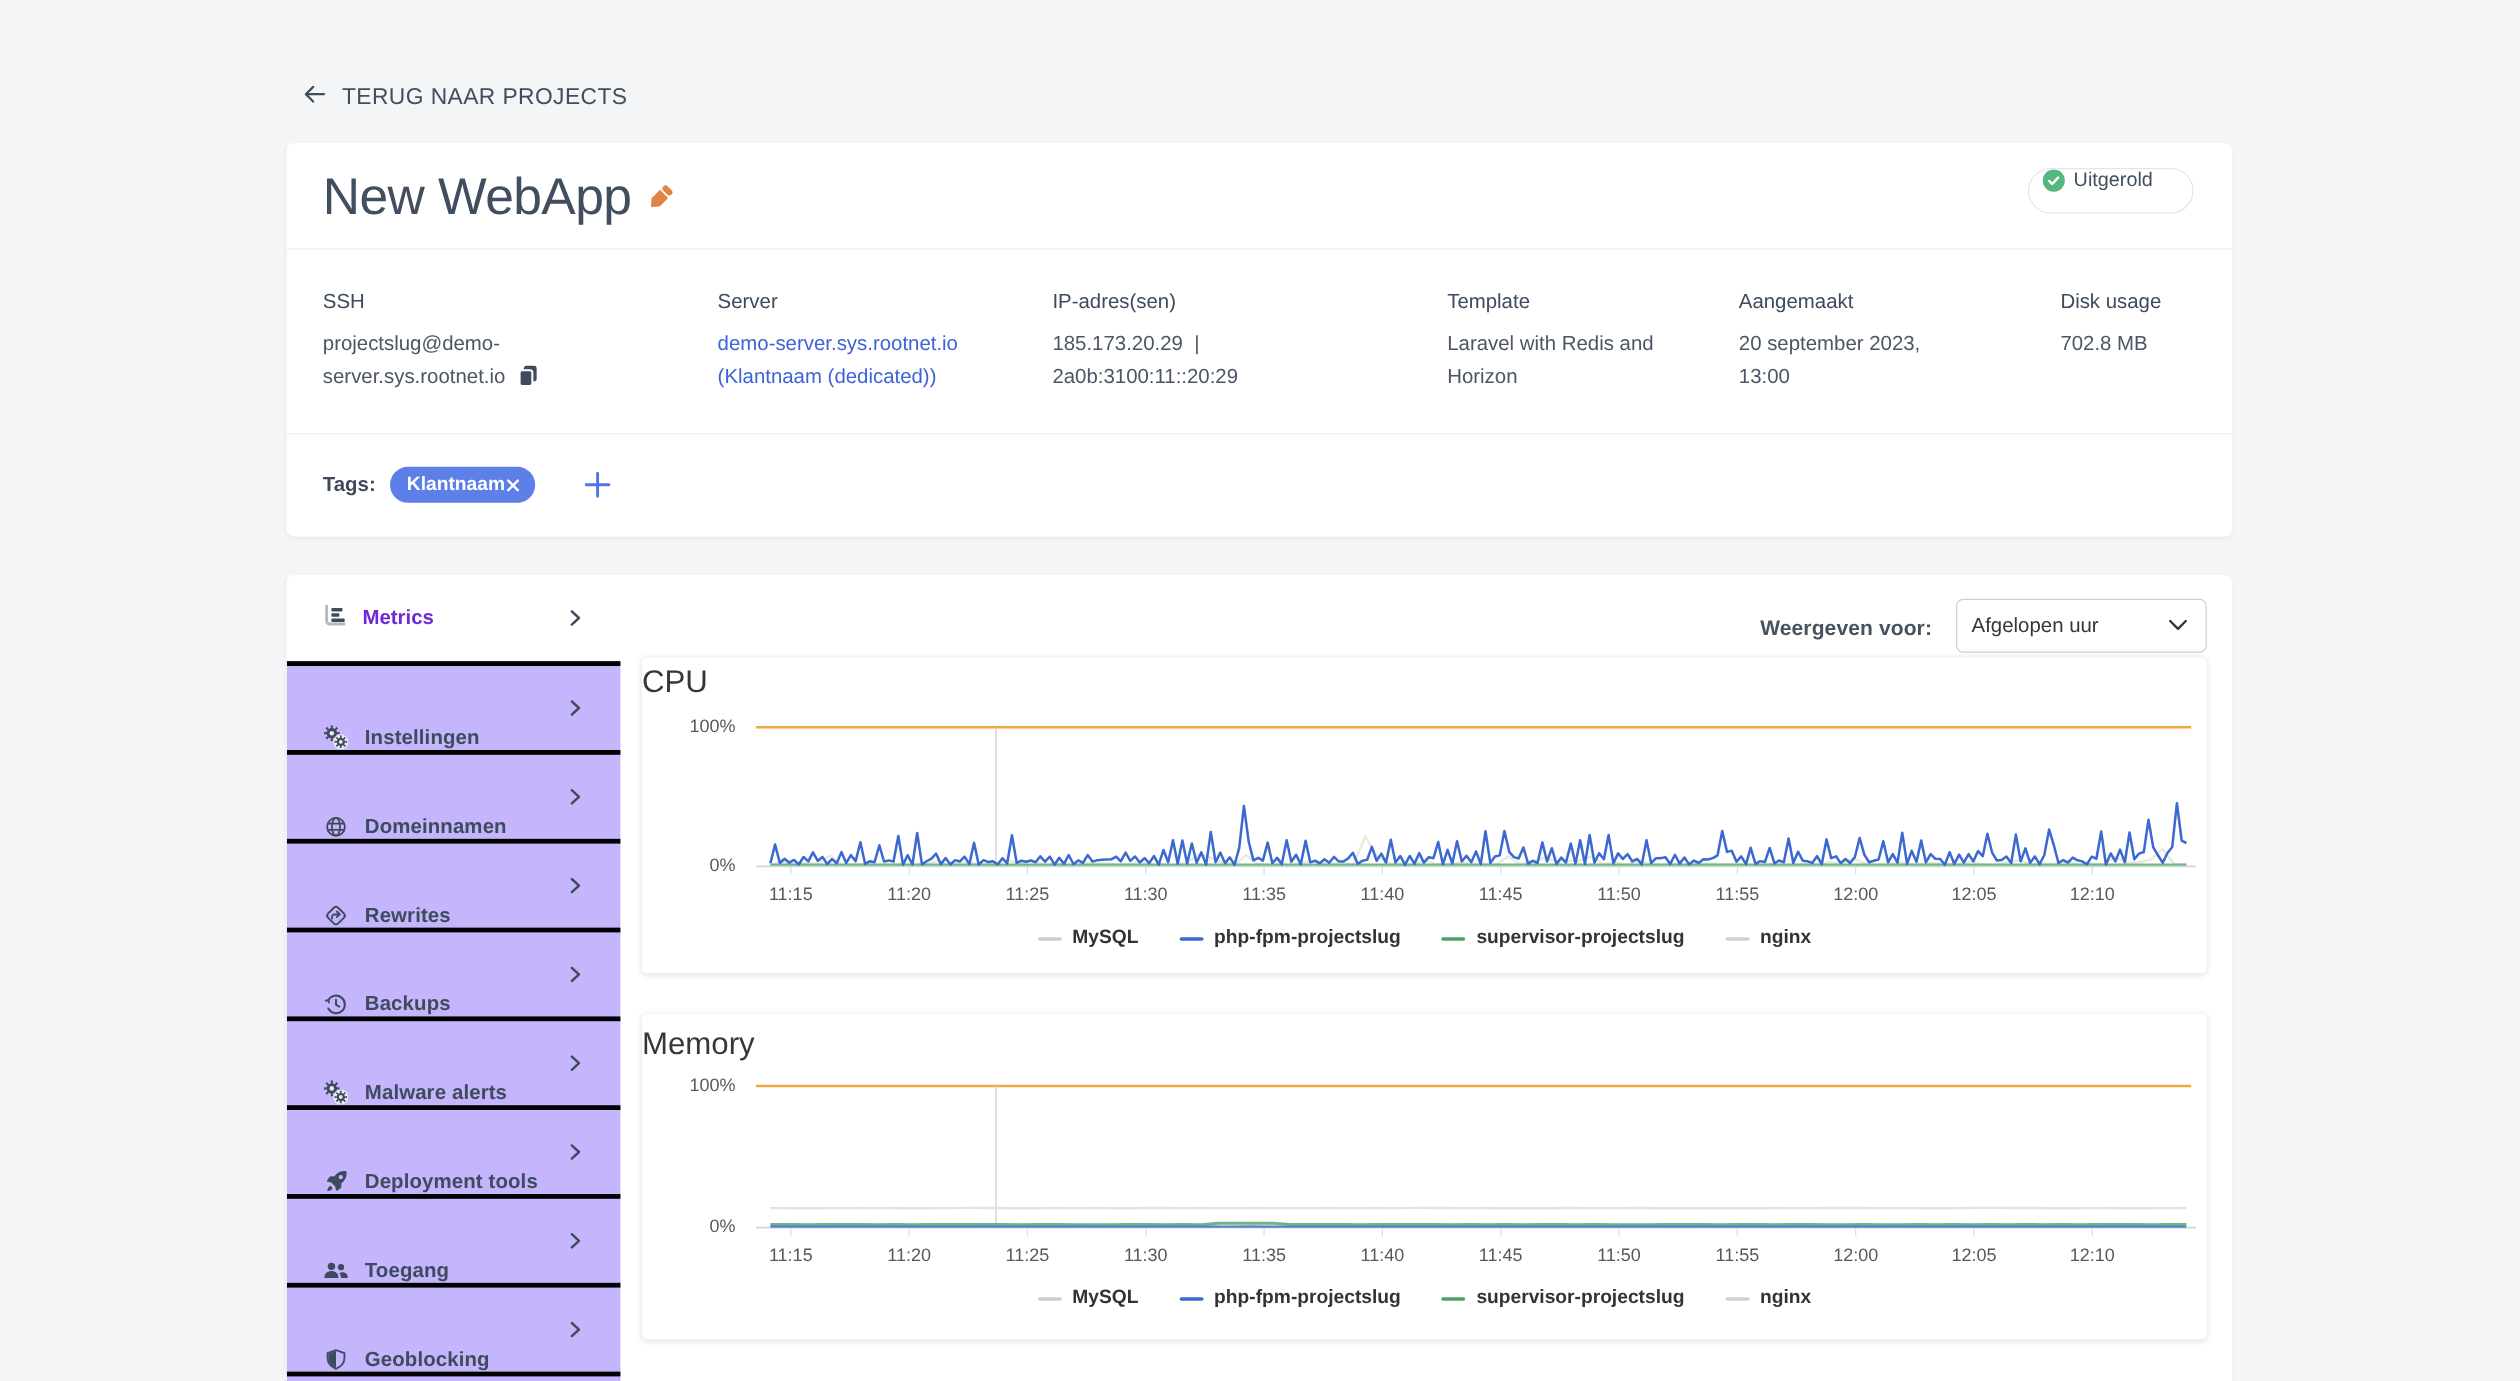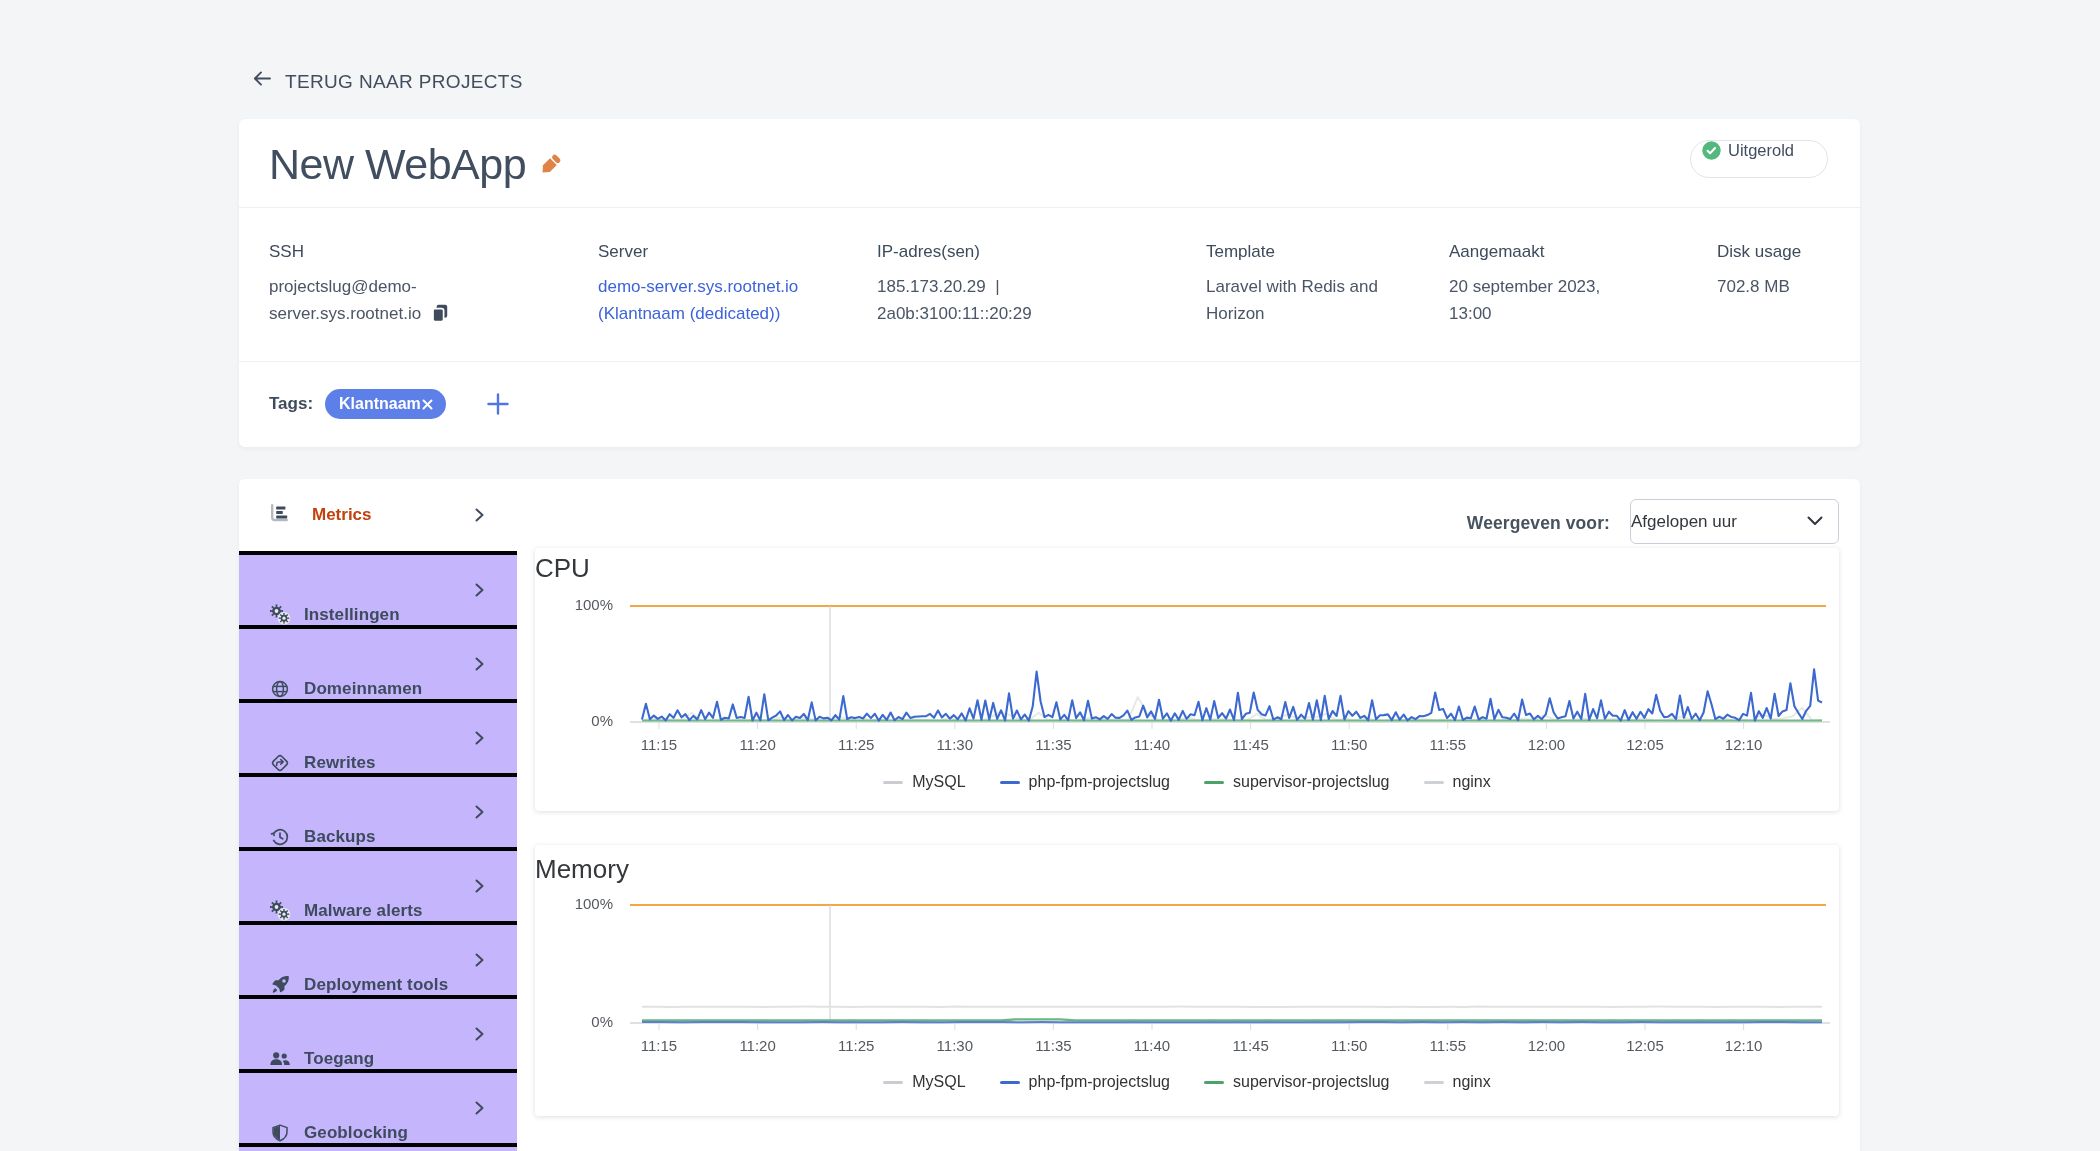--- a/index.html
+++ b/index.html
@@ -22,32 +22,32 @@
 .pill{position:absolute;left:325px;top:389px;height:30px;border-radius:15px;background:#5d80e8;
   display:flex;align-items:center;padding:0 13px 0 14px;gap:1px;color:#fff;font-size:16px;font-weight:bold}
 .plus{position:absolute;left:487px;top:393px}
 .side{position:absolute;left:0;top:0;width:278px}
 .srow{position:relative;height:74px;display:flex;align-items:flex-end;padding-left:30px;
   border-top:4px solid #000000;background:#c4b5fd}
 .srow .ic{width:22px;display:flex;justify-content:center}
 .srow .t{margin-left:13px;font-size:17px;font-weight:bold;color:#3e4b5c;letter-spacing:.1px}
 .chev{position:absolute;right:31px;top:50%;margin-top:-7px}
 .mrow{position:relative;height:72px;display:flex;align-items:center;padding-left:30px;background:#fff}
-.mrow .t{margin-left:23px;font-size:17px;font-weight:bold;color:#c2410c}
+.mrow .t{margin-left:13px;font-size:17px;font-weight:bold;color:#6d28d9}
 .wv{position:absolute;left:1000px;top:34px;width:371px;text-align:right;font-size:17.5px;
   font-weight:bold;color:#47525f;letter-spacing:.1px}
 .select{position:absolute;left:1391px;top:20px;width:209px;height:45px;border:1px solid #c9cfd8;
-  border-radius:6px;background:#fff;font-size:17px;color:#33373c;line-height:43px;}
+  border-radius:6px;background:#fff;font-size:17px;color:#33373c;line-height:43px;padding-left:12px}
 .select svg{position:absolute;right:15px;top:16px}
 .chartcard{position:absolute;left:296px;width:1304px;background:#fff;border-radius:4px;
   box-shadow:0 1px 5px rgba(60,70,90,.18)}
 .ctitle{position:absolute;left:0;top:0;width:100%;text-align:left;font-size:26px;color:#34383d}
 .ax{font-size:15px;fill:#55595f;font-family:"Liberation Sans",sans-serif}
 .legend{position:absolute;left:0;width:100%;display:flex;justify-content:center;gap:34px;
-  font-size:16px;font-weight:normal;color:#333}
+  font-size:16px;font-weight:bold;color:#333}
 .li{display:flex;align-items:center;gap:9px;white-space:nowrap}
 .seg{display:inline-block;width:20px;height:3px;border-radius:1.5px}
 </style></head>
 <body>
 <div class="page">
 <div class="back">
   <svg width="18" height="15" viewBox="0 0 18 15">
         <path d="M8 1.4 L1.9 7.5 8 13.6 M2.4 7.5 H17" fill="none" stroke="#414e5f" stroke-width="1.9" stroke-linecap="round" stroke-linejoin="round"></path>
       </svg>
   <span>TERUG NAAR PROJECTS</span>

